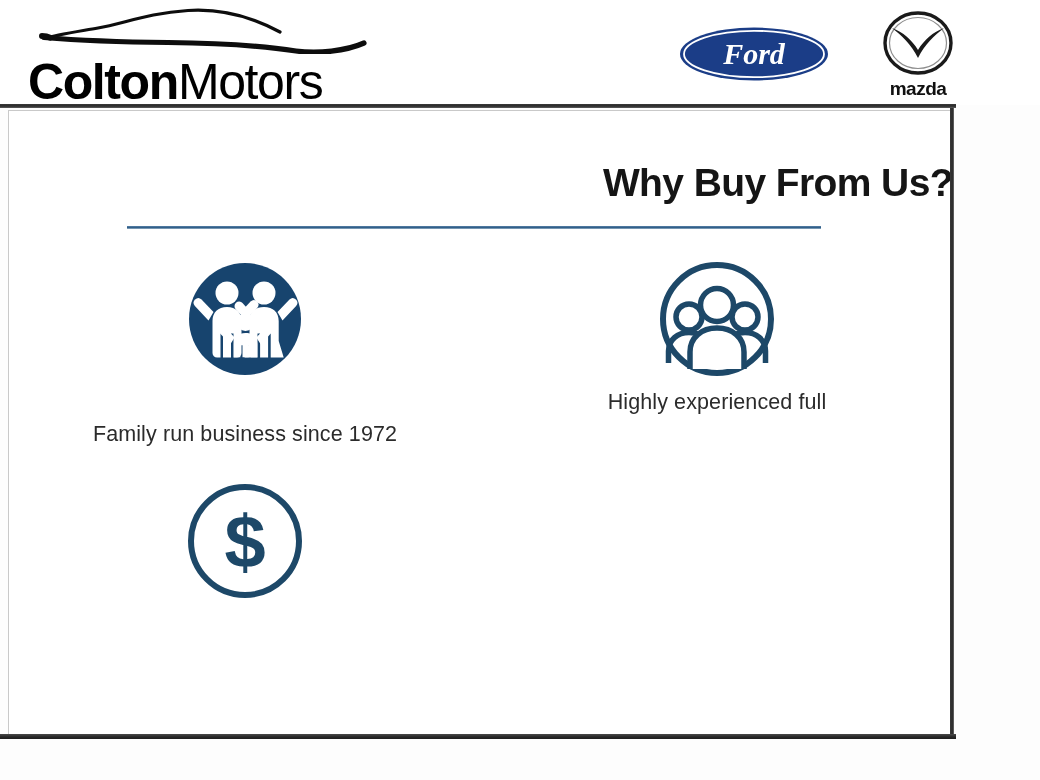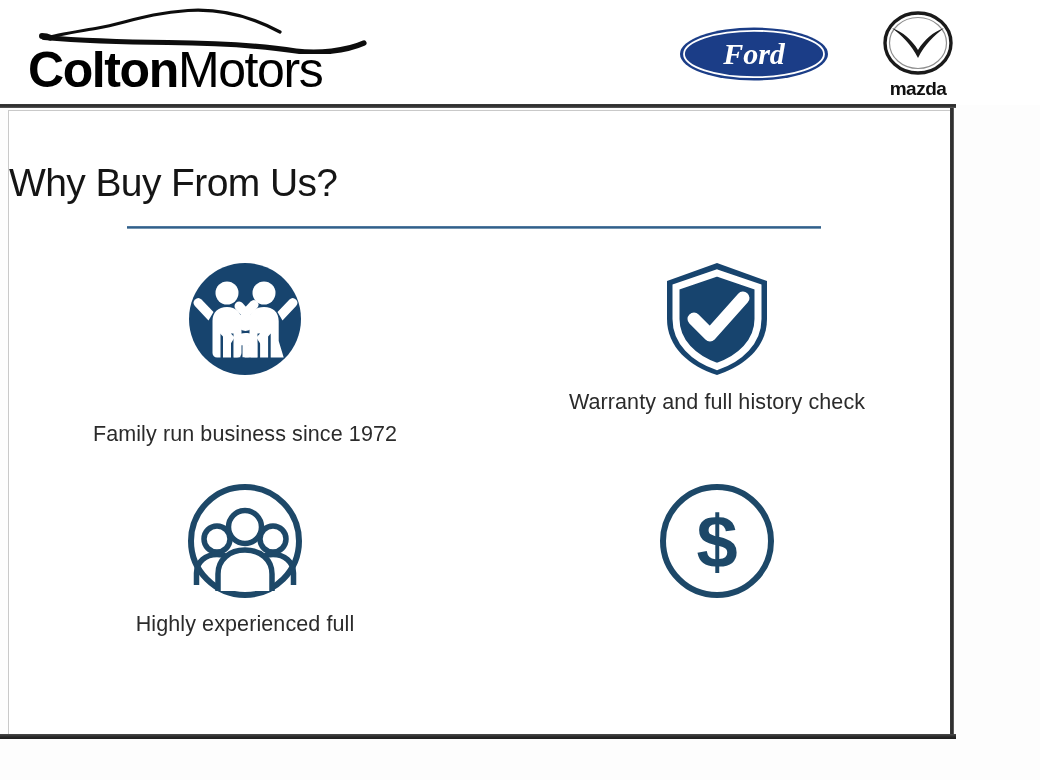--- a/index.html
+++ b/index.html
@@ -36,21 +36,21 @@
   .car-swoosh {
     position: absolute;
     left: 0;
     top: 0;
     width: 352px;
     height: 48px;
   }
   .brand-wordmark {
     position: absolute;
     left: 0;
-    top: 36px;
+    top: 48px;
     font-size: 50px;
     line-height: 56px;
     letter-spacing: -1.4px;
     color: #000000;
     white-space: nowrap;
   }
   .brand-wordmark .w-bold { font-weight: 700; }
   .brand-wordmark .w-light { font-weight: 400; }
 
   
@@ -107,23 +107,23 @@
     height: 5px;
     background: linear-gradient(to bottom, #4a4a4a 0%, #262626 60%, #1e1e1e 100%);
   }
 
   
   .title {
     position: absolute;
     left: 0;
     top: 50px;
     width: 944px;
-    text-align: left;
+    text-align: right;
     font-size: 39px;
-    font-weight: 400;
+    font-weight: 700;
     letter-spacing: -0.6px;
     color: #151515;
   }
   .title-rule {
     position: absolute;
     left: 118px;
     top: 115px;
     width: 694px;
     height: 3px;
     background: linear-gradient(to bottom, #5a82a8 0%, #2e5c86 55%, #9fb8cd 100%);
@@ -222,30 +222,20 @@
             <circle cx="59.5" cy="62" r="9"></circle>
             <path d="M59.5 73 c-7.2 0 -11.6 4.4 -11.6 11.2 v13 h6.4 v-12 h2.2 v12 h6.2 v-12 h2.2 v12 h6.4 v-13 c0 -6.8 -4.4 -11.2 -11.8 -11.2 z"></path>
             <path d="M48.6 77.5 l-7.8 -8.6 a4 4 0 0 0 -5.9 5.4 l9.3 10.2 z"></path>
             <path d="M70.4 77.5 l7.8 -8.6 a4 4 0 0 1 5.9 5.4 l-9.3 10.2 z"></path>
           </g>
         </svg>
       </div>
       <div class="caption">Family run business since 1972</div>
     </div>
 
-    <div class="cell cell-2">
-      <div class="icon-wrap">
-        <svg width="124" height="124" viewBox="0 0 124 124">
-          <path d="M62 6 L112 24 v38 c0 28 -22 47 -50 56 C34 109 12 90 12 62 V24 Z" fill="#17446e"></path>
-          <path d="M62 16 L103 30 v32 c0 23 -18 39.5 -41 47.5 C39 101.5 21 85 21 62 V30 Z" fill="none" stroke="#ffffff" stroke-width="7"></path>
-          <path d="M39 62 L55 78 L88 41" fill="none" stroke="#ffffff" stroke-width="13" stroke-linecap="round" stroke-linejoin="round"></path>
-        </svg>
-      </div>
-      <div class="caption">Warranty and full history check</div>
-    </div>
 
     <div class="cell cell-3">
       <div class="icon-wrap">
         <svg width="120" height="120" viewBox="0 0 120 120">
           <circle cx="60" cy="60" r="54" fill="none" stroke="#1d4868" stroke-width="6"></circle>
           <g fill="none" stroke="#1d4868" stroke-width="5.5" stroke-linejoin="round">
 
             <circle cx="32" cy="58" r="13"></circle>
             <path d="M11.5 104 v-12 c0 -11 9 -18.5 20.5 -18.5 c4.2 0 8 1 11.2 2.8"></path>
 

